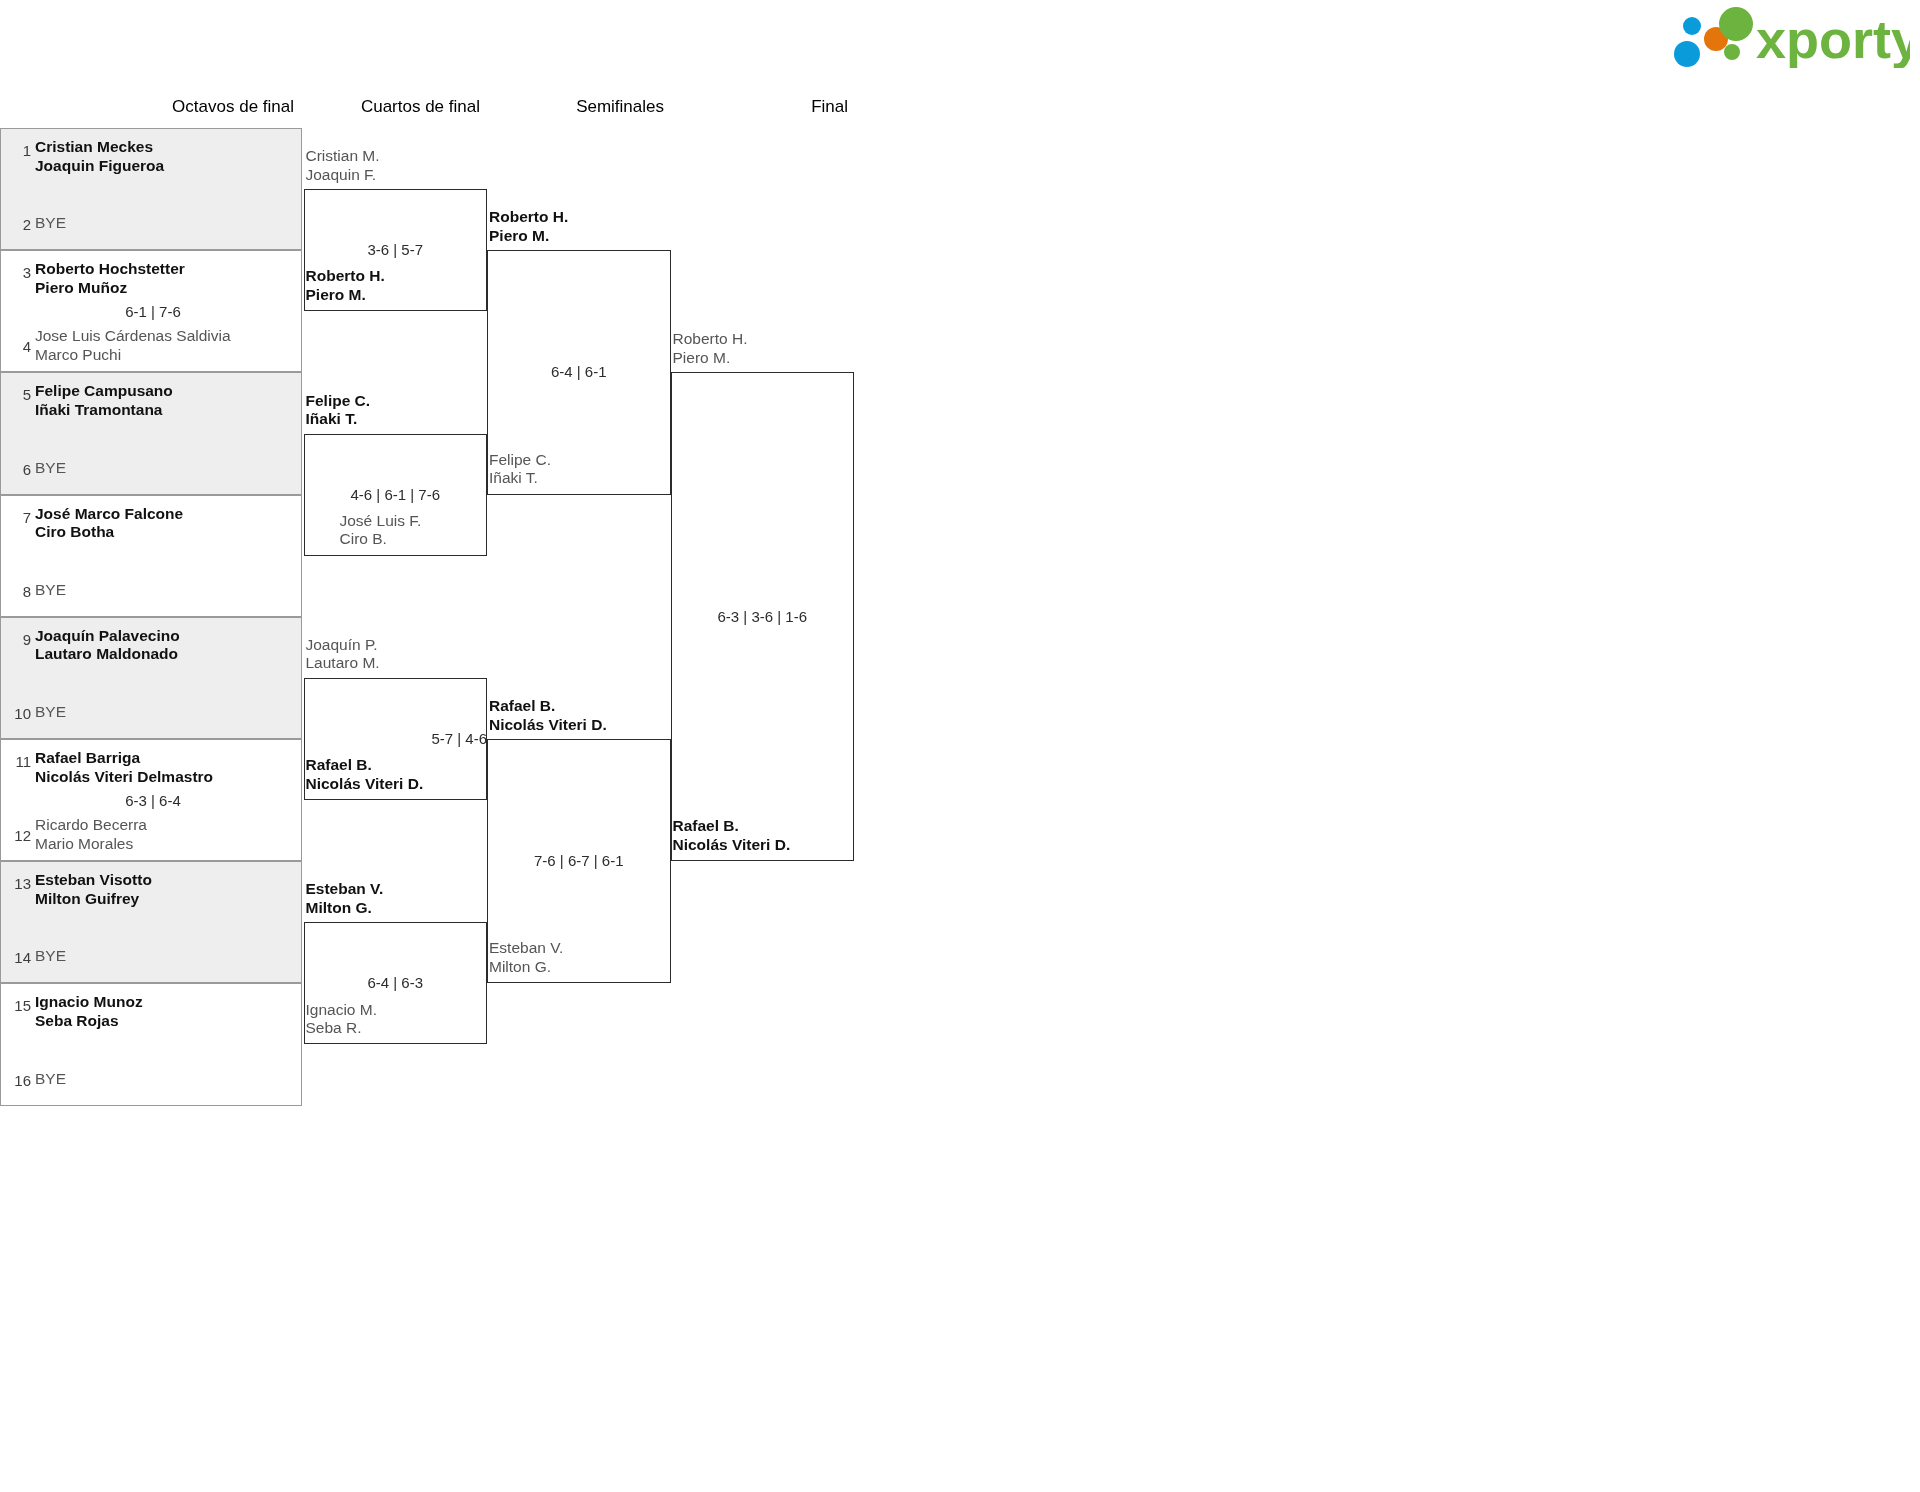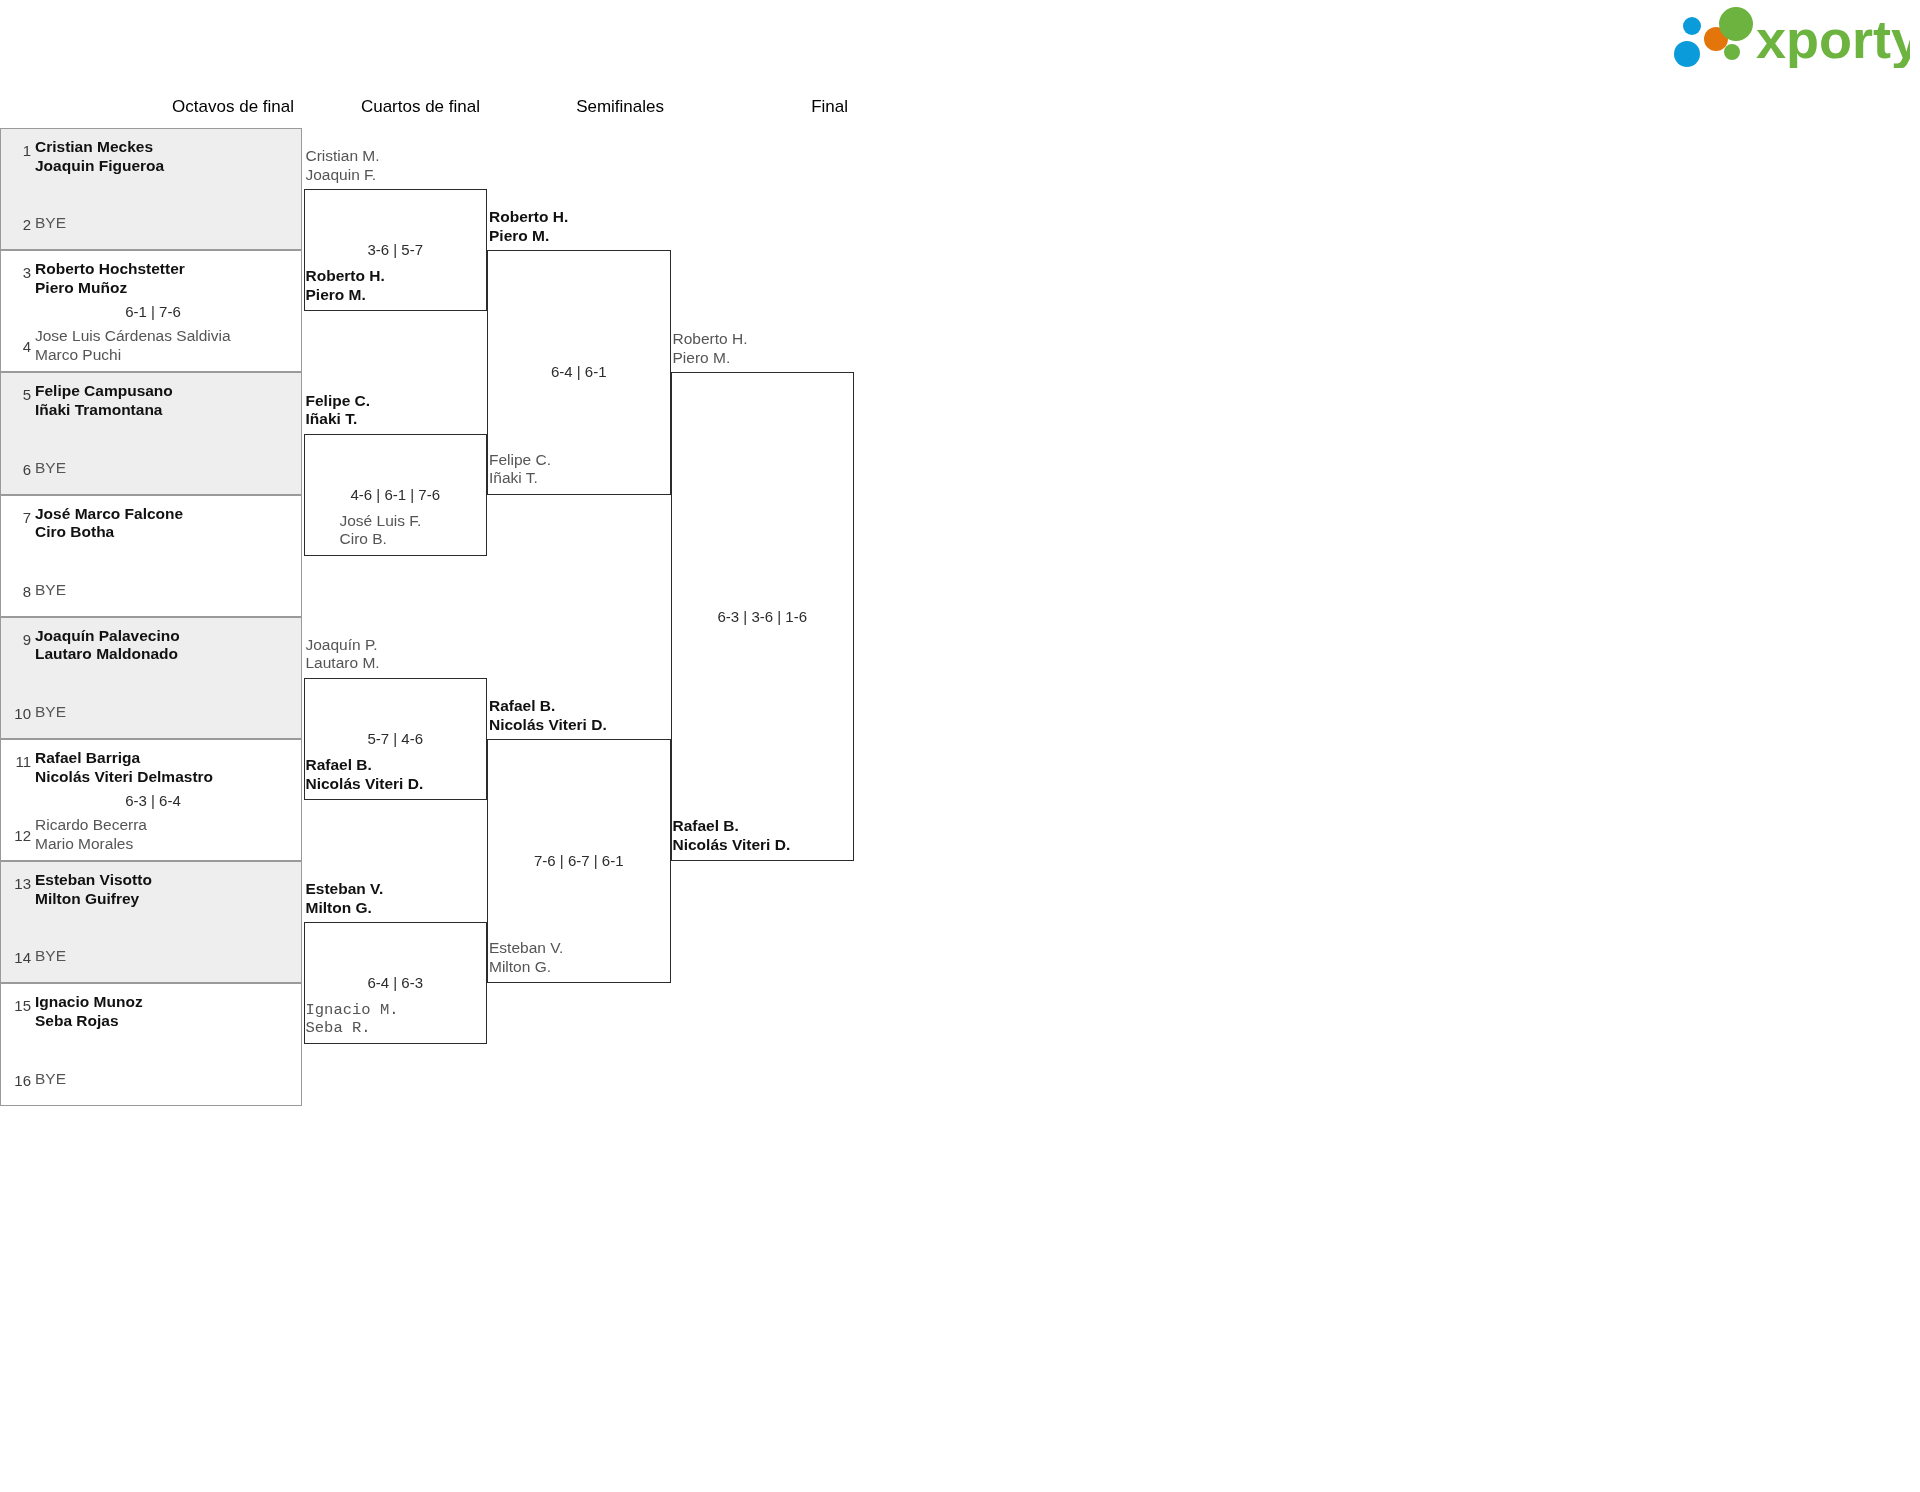--- a/index.html
+++ b/index.html
@@ -150,24 +150,24 @@
     <div class="entry abs lose" style="left:305.5px;top:147.1px;width:223.5px;"><span>Cristian M.</span><span class="l2">Joaquin F.</span></div>
     <div class="entry abs win" style="left:305.5px;top:267.3px;width:223.5px;"><span>Roberto H.</span><span class="l2">Piero M.</span></div>
     <div class="abs mscore" style="left:303.5px;top:240.2px;width:183.5px;">3-6 | 5-7</div>
     <div class="abs mbox" style="left:303.5px;top:433.5px;width:183.5px;height:122.20000000000005px;"></div>
     <div class="entry abs win" style="left:305.5px;top:391.5px;width:223.5px;"><span>Felipe C.</span><span class="l2">Iñaki T.</span></div>
     <div class="entry abs lose" style="left:305.5px;top:511.70000000000005px;width:223.5px;margin-left:34px;"><span>José Luis F.</span><span class="l2">Ciro B.</span></div>
     <div class="abs mscore" style="left:303.5px;top:484.6px;width:183.5px;">4-6 | 6-1 | 7-6</div>
     <div class="abs mbox" style="left:303.5px;top:677.9px;width:183.5px;height:122.20000000000005px;"></div>
     <div class="entry abs lose" style="left:305.5px;top:635.9px;width:223.5px;"><span>Joaquín P.</span><span class="l2">Lautaro M.</span></div>
     <div class="entry abs win" style="left:305.5px;top:756.1px;width:223.5px;"><span>Rafael B.</span><span class="l2">Nicolás Viteri D.</span></div>
-    <div class="abs mscore" style="left:303.5px;top:729px;width:183.5px;">5-7 | 4-6</div>
+    <div class="abs mscore" style="left:303.5px;top:729px;width:183.5px;text-align:right;">5-7 | 4-6</div>
     <div class="abs mbox" style="left:303.5px;top:922.3000000000001px;width:183.5px;height:122.19999999999993px;"></div>
     <div class="entry abs win" style="left:305.5px;top:880.3000000000001px;width:223.5px;"><span>Esteban V.</span><span class="l2">Milton G.</span></div>
-    <div class="entry abs lose" style="left:305.5px;top:1000.5px;width:223.5px;font-family:Liberation Mono, monospace;"><span>Ignacio M.</span><span class="l2">Seba R.</span></div>
+    <div class="entry abs lose" style="left:305.5px;top:1000.5px;width:223.5px;"><span>Ignacio M.</span><span class="l2">Seba R.</span></div>
     <div class="abs mscore" style="left:303.5px;top:973.4000000000001px;width:183.5px;">6-4 | 6-3</div>
     <div class="abs mbox" style="left:487px;top:250.2px;width:183.5px;height:244.40000000000003px;"></div>
     <div class="entry abs win" style="left:489px;top:208.2px;width:223.5px;"><span>Roberto H.</span><span class="l2">Piero M.</span></div>
     <div class="entry abs lose" style="left:489px;top:450.6px;width:223.5px;"><span>Felipe C.</span><span class="l2">Iñaki T.</span></div>
     <div class="abs mscore" style="left:487px;top:362.4px;width:183.5px;">6-4 | 6-1</div>
     <div class="abs mbox" style="left:487px;top:739px;width:183.5px;height:244.39999999999998px;"></div>
     <div class="entry abs win" style="left:489px;top:697px;width:223.5px;"><span>Rafael B.</span><span class="l2">Nicolás Viteri D.</span></div>
     <div class="entry abs lose" style="left:489px;top:939.4px;width:223.5px;"><span>Esteban V.</span><span class="l2">Milton G.</span></div>
     <div class="abs mscore" style="left:487px;top:851.2px;width:183.5px;">7-6 | 6-7 | 6-1</div>
     <div class="abs mbox" style="left:670.5px;top:372.4px;width:183.5px;height:488.80000000000007px;"></div>

